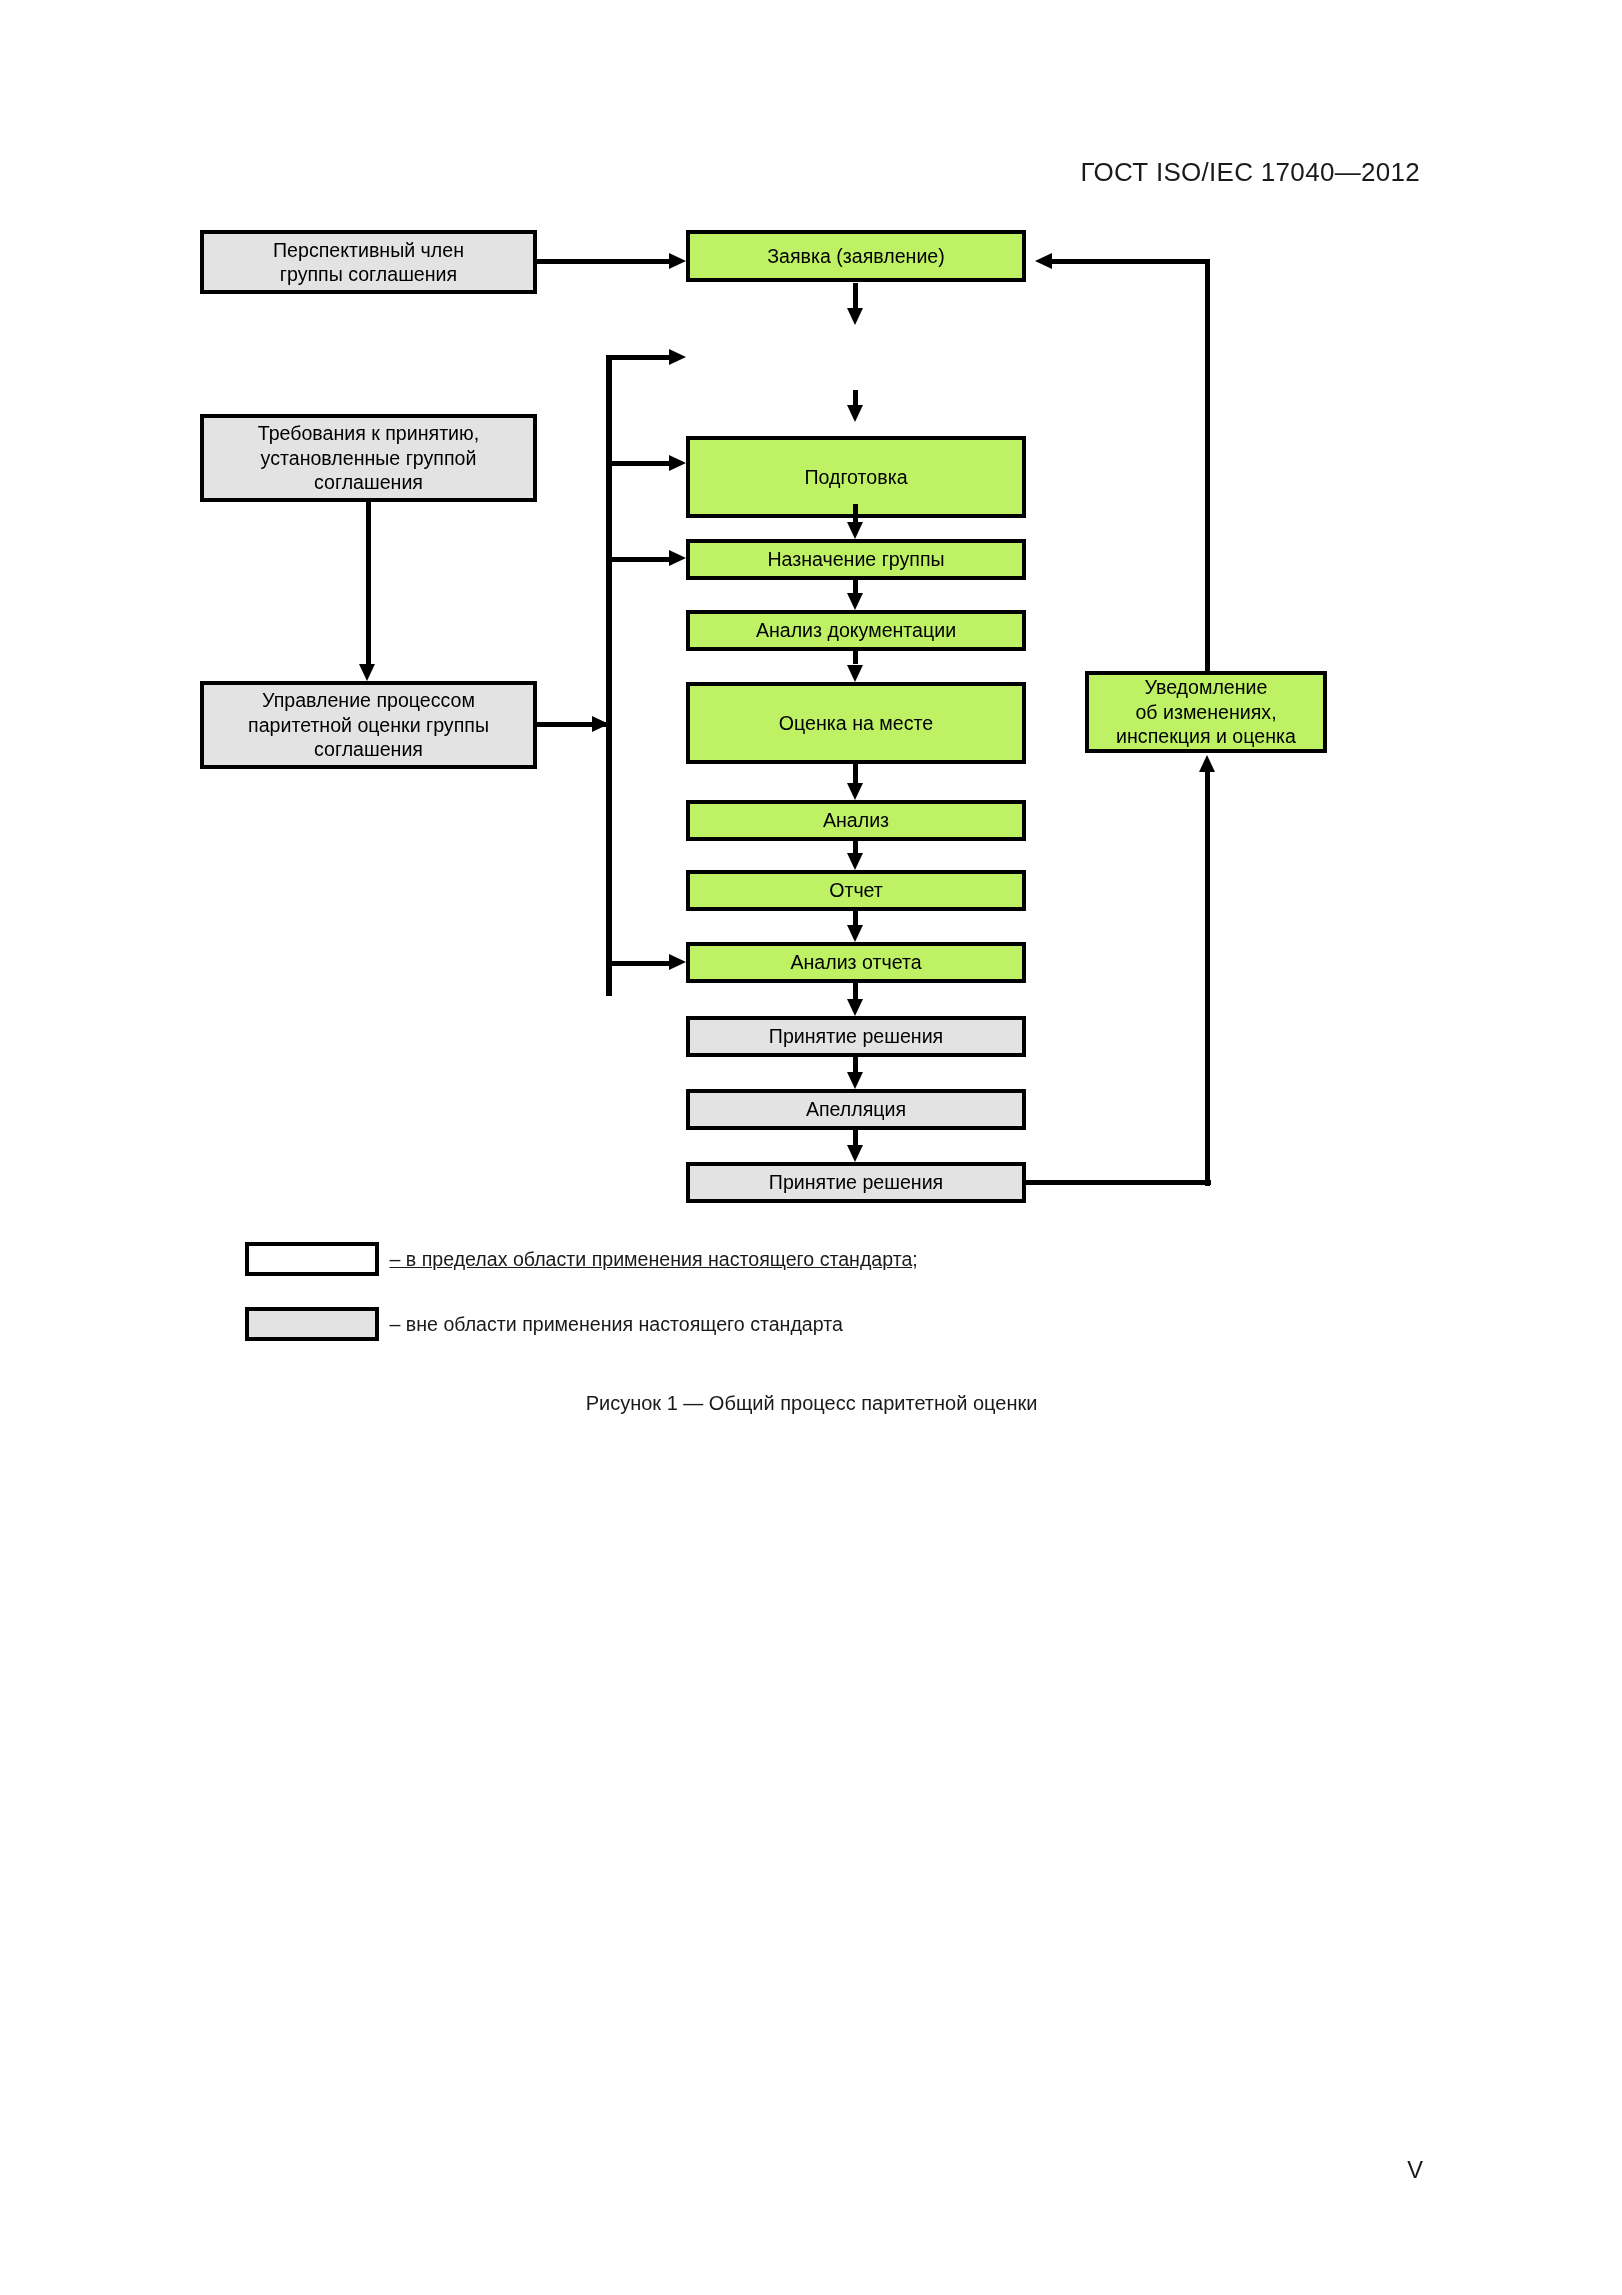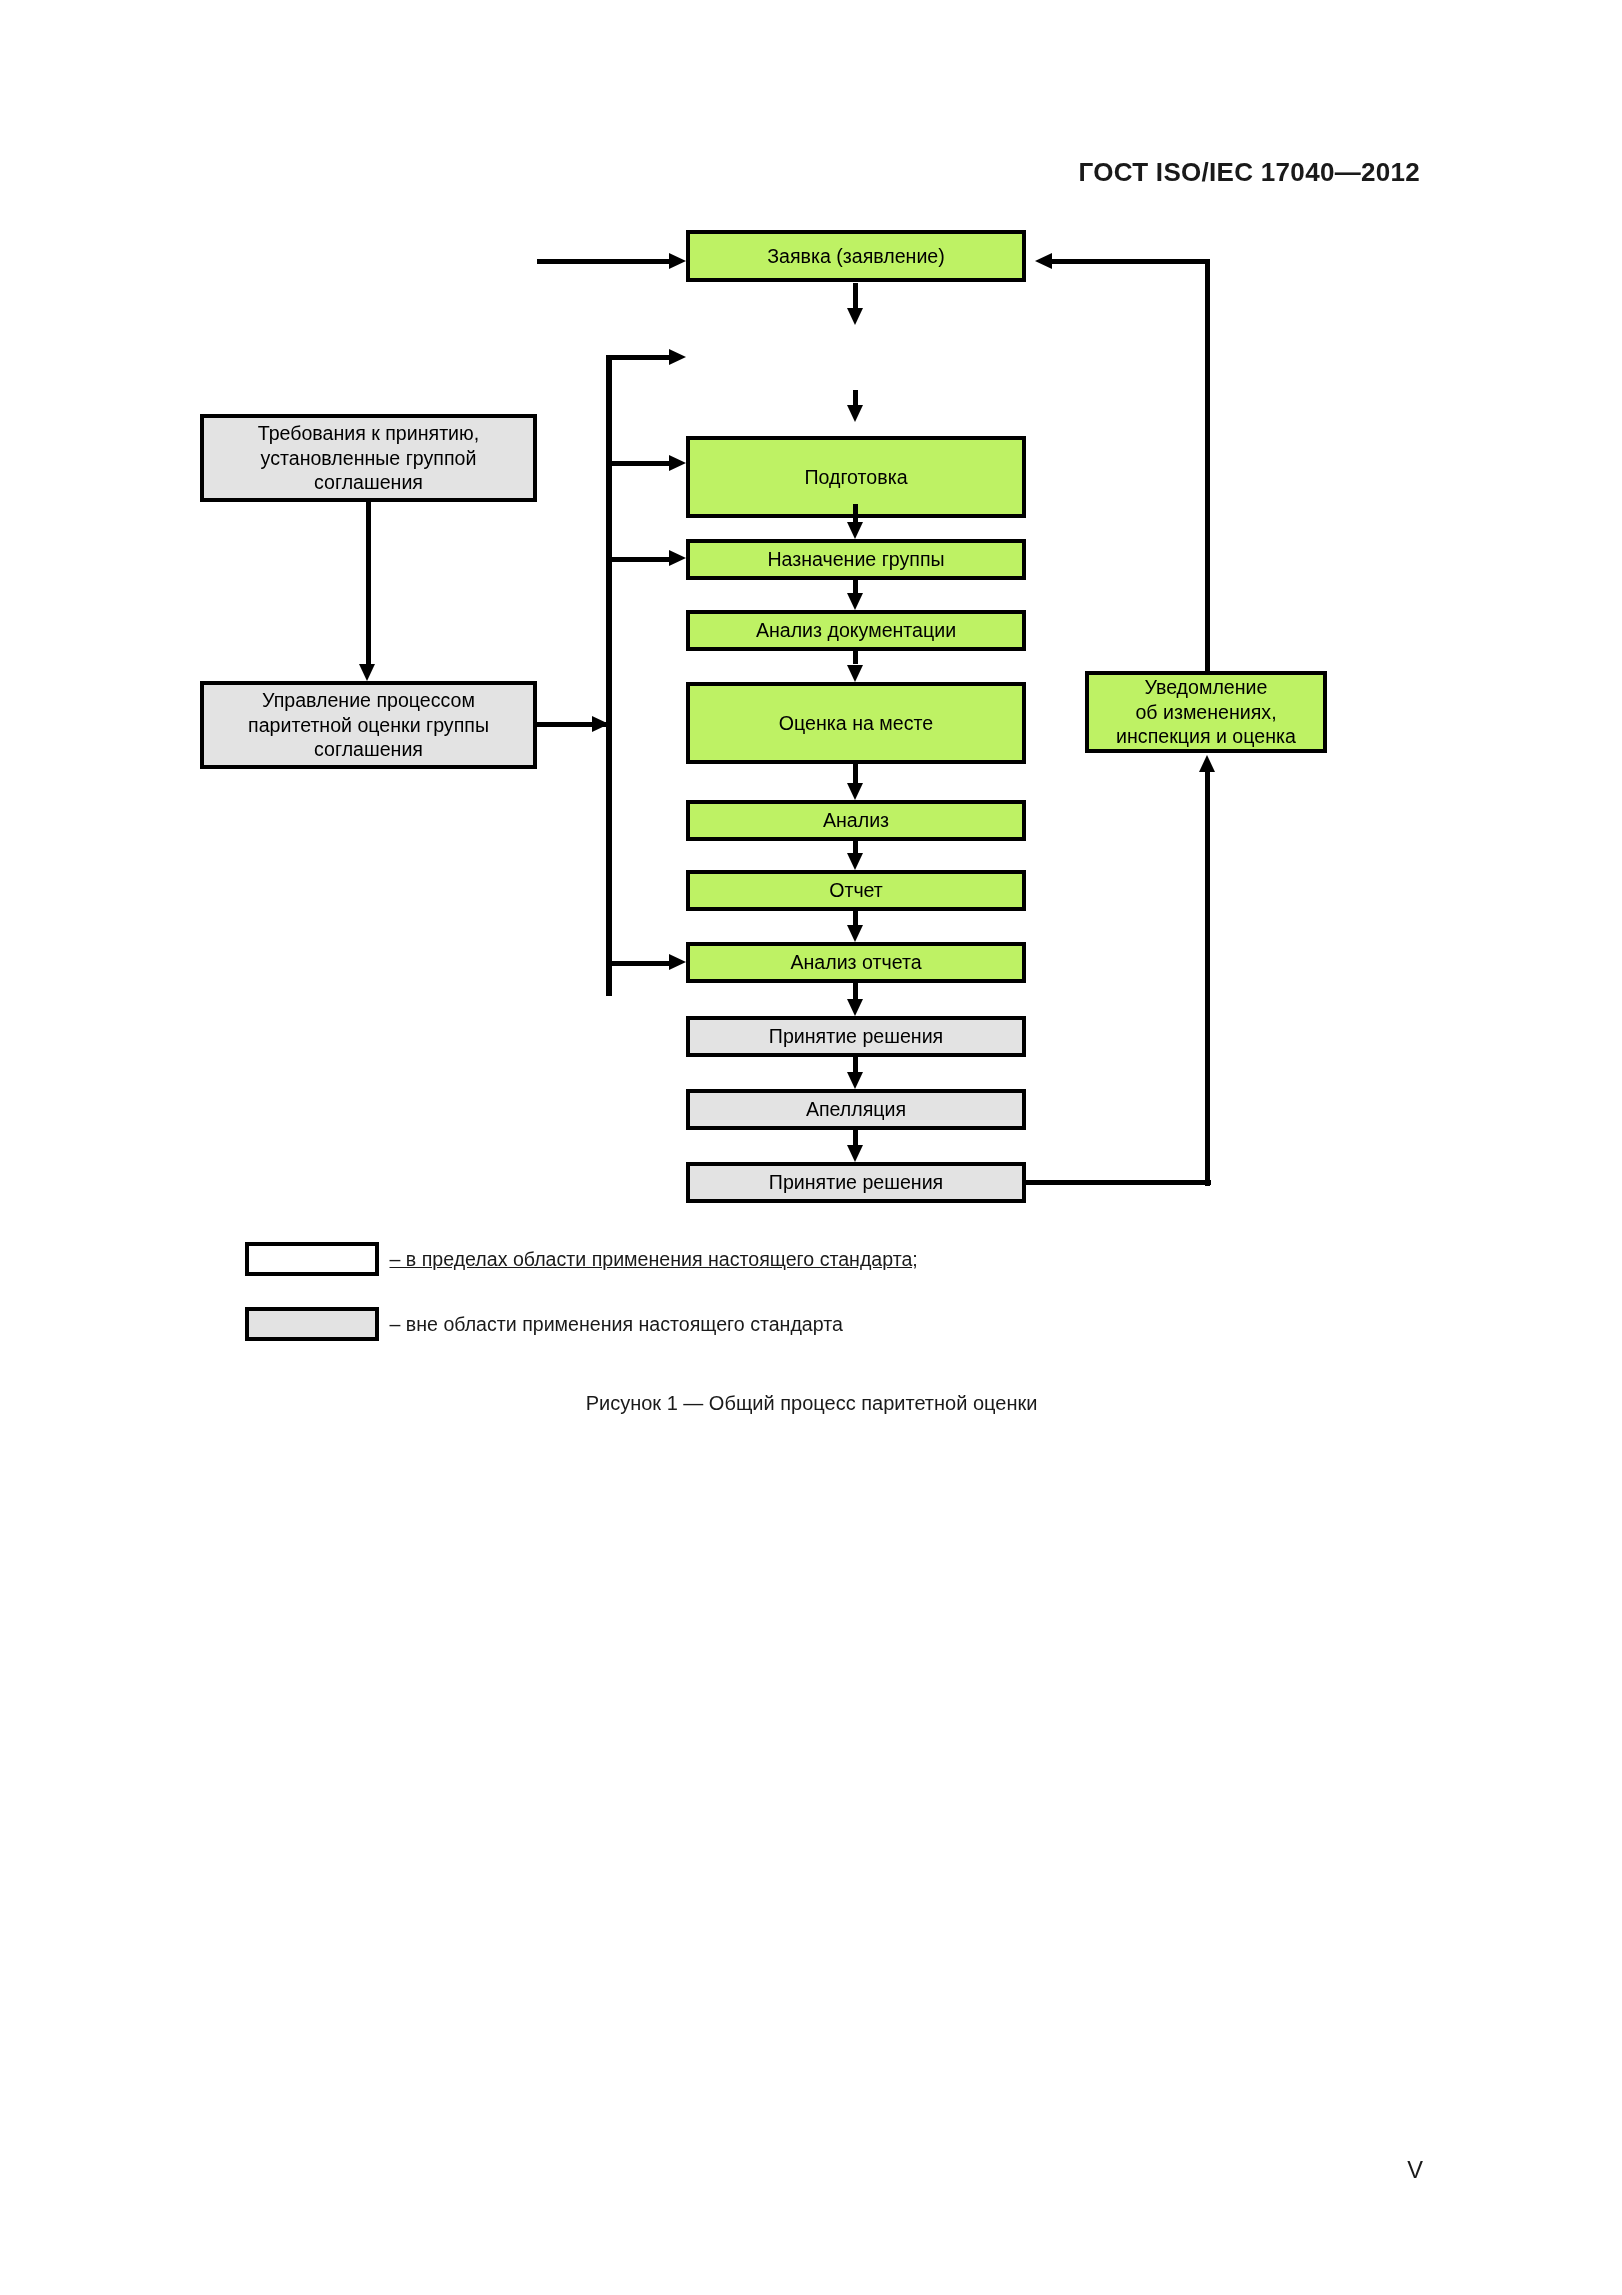--- a/index.html
+++ b/index.html
@@ -18,21 +18,21 @@
     background: #ffffff;
     overflow: hidden;
   }
 
   
   .doc-header {
     position: absolute;
     right: 203px;
     top: 157px;
     font-size: 26px;
-    font-weight: bold;
+    font-weight: normal;
     letter-spacing: 0.3px;
     white-space: nowrap;
     text-align: right;
   }
 
   
   #figure {
     position: absolute;
     left: 0;
     top: 0;
@@ -129,20 +129,23 @@
 </style>
 </head>
 <body>
 
 <div id="page">
 
   <div class="doc-header">ГОСТ ISO/IEC 17040—2012</div>
 
   <div id="figure">
 
+    <div class="box shaded" style="left:200px; top:230px; width:337px; height:64px;">
+      <span class="bx-text">Перспективный член<br>группы соглашения</span>
+    </div>
 
     <div class="box shaded" style="left:200px; top:414px; width:337px; height:88px;">
       <span class="bx-text">Требования к принятию,<br>установленные группой<br>соглашения</span>
     </div>
 
     <div class="box shaded" style="left:200px; top:681px; width:337px; height:88px;">
       <span class="bx-text">Управление процессом<br>паритетной оценки группы<br>соглашения</span>
     </div>
 
     <div class="box" style="left:686px; top:230px; width:340px; height:52px;">

